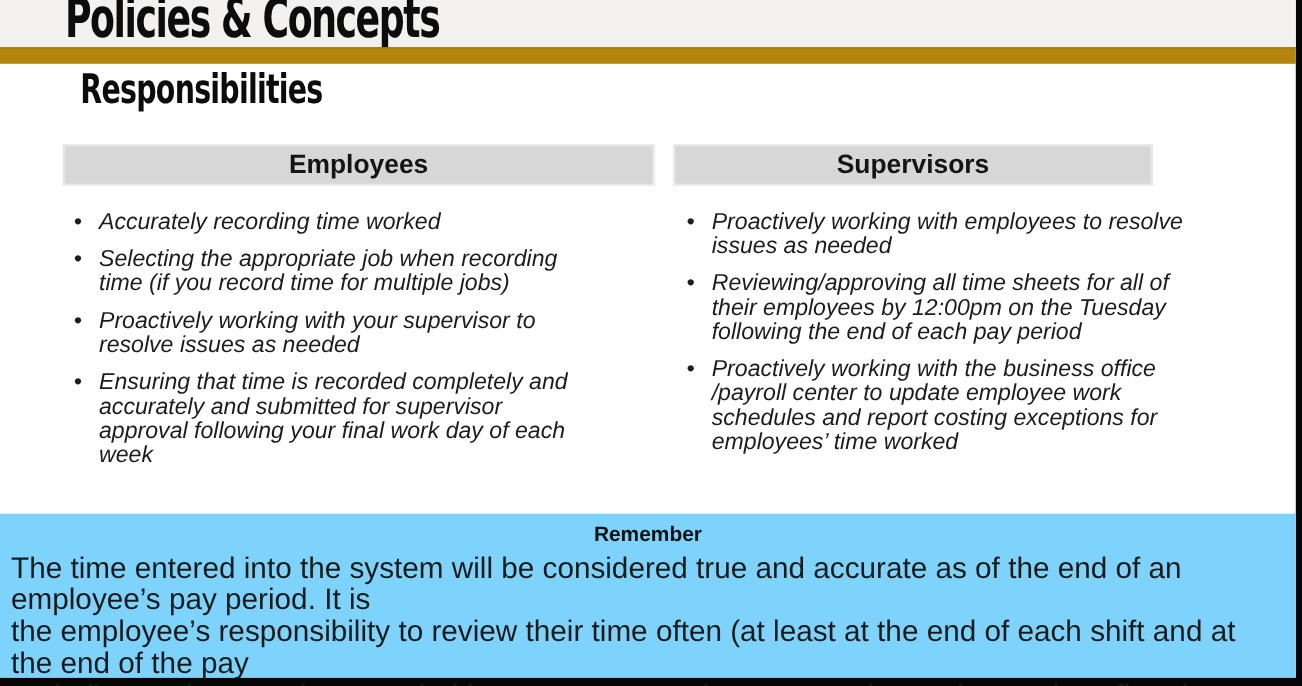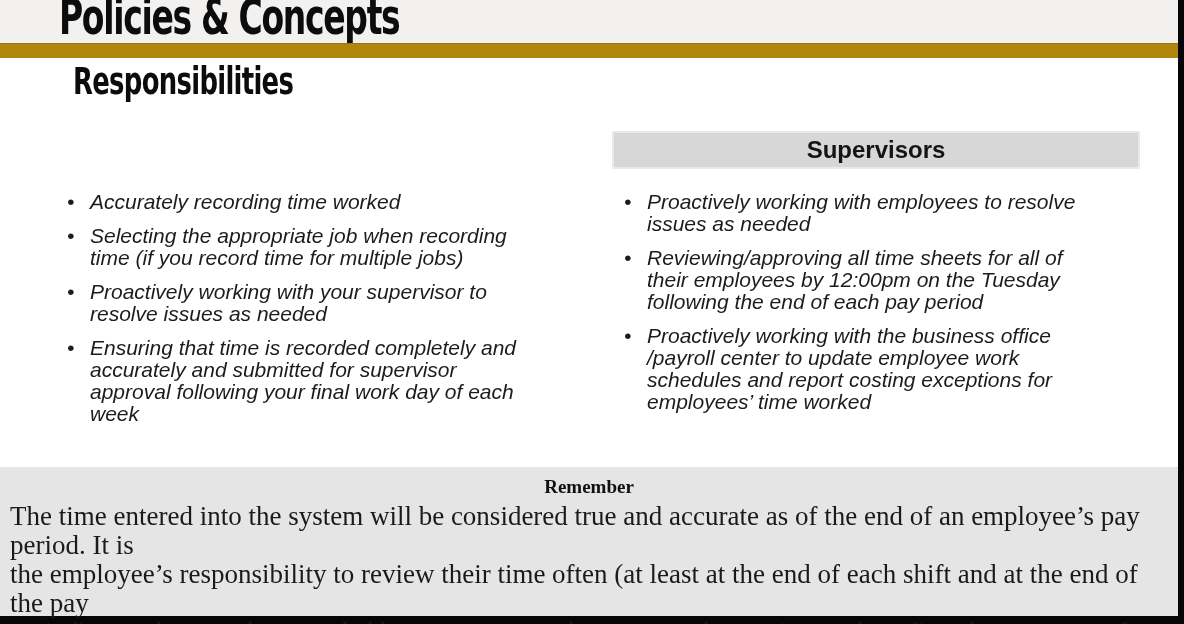--- a/index.html
+++ b/index.html
@@ -75,21 +75,21 @@
     background: #d7d7d7;
     box-shadow: 0 0 0 2px #e9e9e9 inset;
     display: flex;
     align-items: center;
     justify-content: center;
     font-weight: bold;
     font-size: 24px;
     color: #141414;
   }
   .col-header.employees { left: 57px;  width: 538px; }
-  .col-header.supervisors { left: 612px; width: 528px; }
+  .col-header.supervisors { left: 612px; width: 436px; }
   
   .col-list {
     position: absolute;
     top: 191px;
     font-size: 21px;
     line-height: 22px;
   }
   .col-list.employees { left: 63px;  width: 525px; }
   .col-list.supervisors { left: 620px; width: 550px; }
   .col-list ul {
@@ -108,24 +108,23 @@
     content: "\2022";
     position: absolute;
     left: 4px;
     top: 0;
   }
   
   .remember-box {
     position: absolute;
     left: 0; right: 0;
     top: 467px; bottom: 0;
-    background: #e5e5e5;
+    background: #7dd3fc;
     padding: 8px 10px 0 10px;
     box-sizing: border-box;
-    font-family: Liberation Serif, serif;
   }
   .remember-title {
     text-align: center;
     font-weight: bold;
     font-size: 19px;
     line-height: 24px;
     margin-bottom: 3px;
     color: #111;
   }
   .remember-body {
@@ -144,20 +143,23 @@
     <div class="page-title">
       <span class="condensed">Policies &amp; Concepts</span>
     </div>
   </div>
   <div class="accent-bar"></div>
 
   <div class="section-title">
     <span class="condensed">Responsibilities</span>
   </div>
 
+  <div class="col-header employees">
+    <span>Employees</span>
+  </div>
   <div class="col-header supervisors">
     <span>Supervisors</span>
   </div>
 
   <div class="col-list employees">
     <ul>
       <li>Accurately recording time worked</li>
       <li>Selecting the appropriate job when recording
 time (if you record time for multiple jobs)</li>
       <li>Proactively working with your supervisor to

